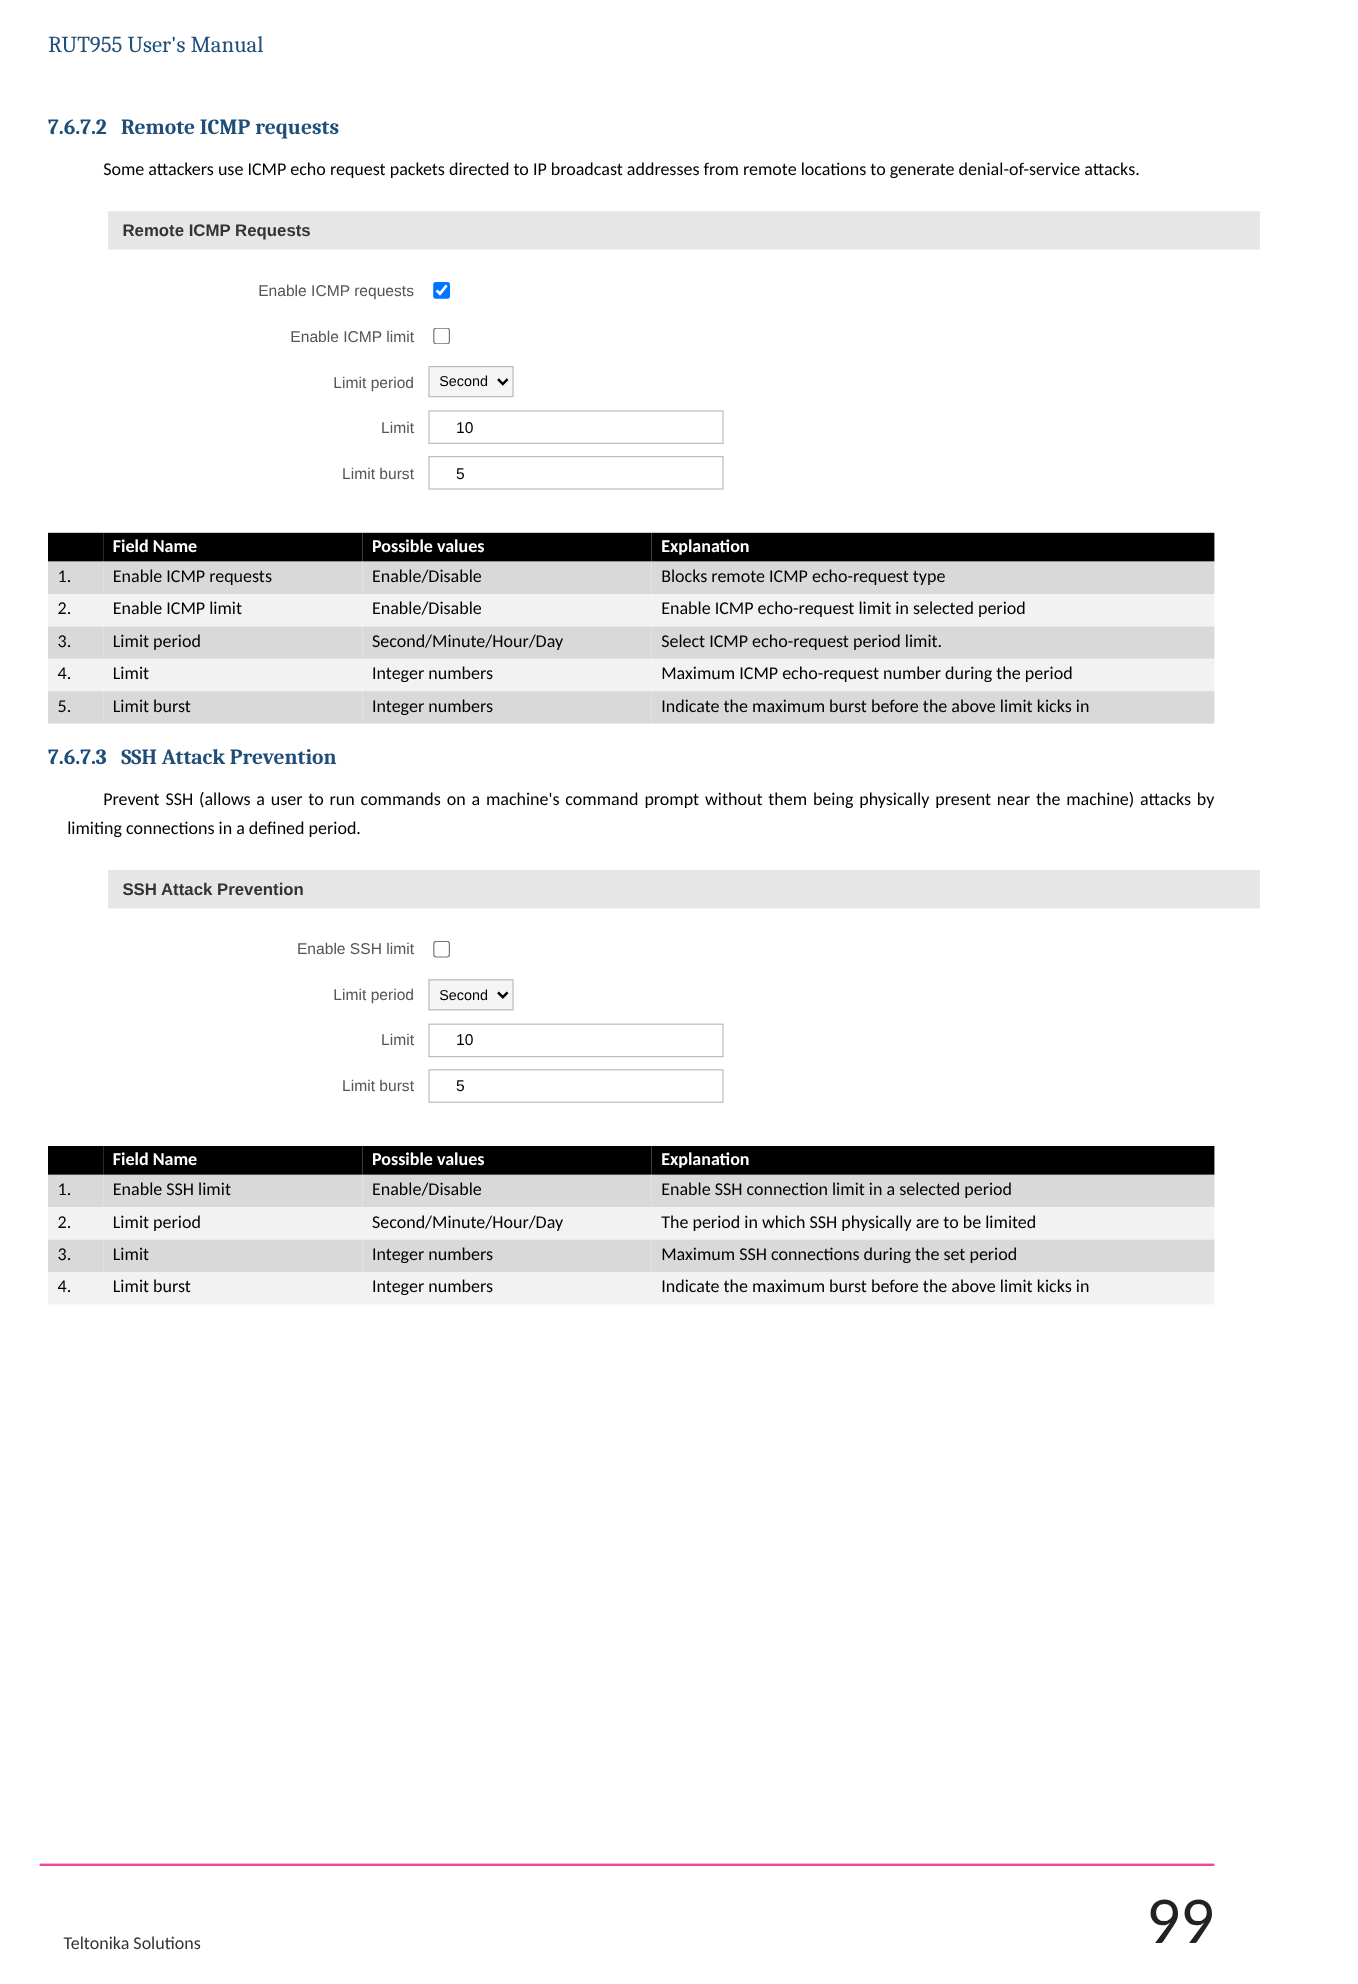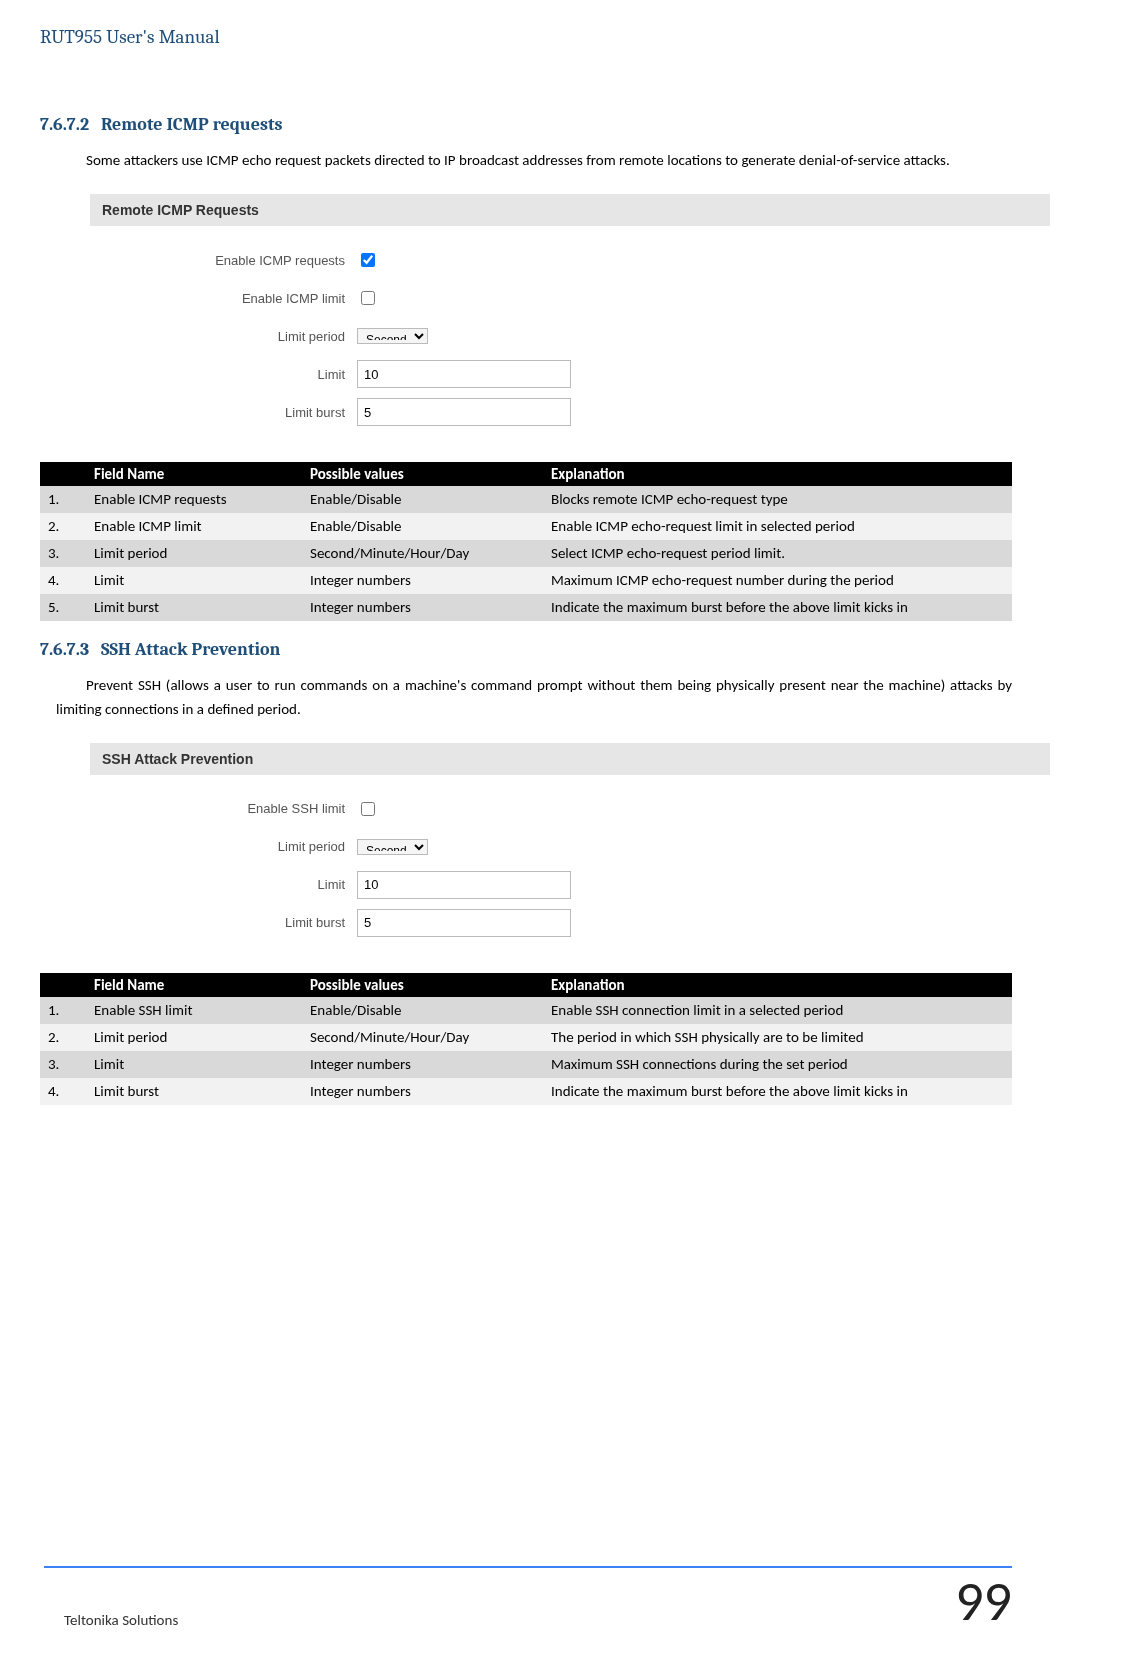--- a/index.html
+++ b/index.html
@@ -7,21 +7,21 @@
     font-size: 15px;
     color: #000;
     margin: 0;
     padding: 26px 40px 20px 40px;
     width: 1052px;
   }
   .doc-title {
     color: #1F4E79;
     font-family: Cambria, Georgia, serif;
     font-size: 19px;
-    margin-bottom: 66px;
+    margin-bottom: 48px;
   }
   .section-heading {
     color: #1F4E79;
     font-family: Cambria, Georgia, serif;
     font-size: 18px;
     font-weight: bold;
     margin-bottom: 14px;
     margin-top: 8px;
   }
   .body-para {
@@ -59,31 +59,31 @@
   }
   .ss-label {
     width: 255px;
     text-align: right;
     padding-right: 12px;
     color: #555;
   }
   .ss-input {
     border: 1px solid #bbb;
     background: #fff;
-    padding: 4px 6px;
+    padding: 4px 22px;
     font-size: 13px;
     height: 18px;
     box-sizing: content-box;
   }
   .ss-select {
     border: 1px solid #bbb;
     background: #f5f5f5;
     padding: 3px 4px;
     font-size: 12px;
-    height: 16px;
+    height: 26px;
   }
   .ss-check {
     width: 14px;
     height: 14px;
   }
   table.field-table {
     width: 100%;
     border-collapse: collapse;
     font-size: 15px;
     margin-bottom: 18px;
@@ -105,27 +105,27 @@
   }
   table.field-table tr.even td {
     background: #f2f2f2;
   }
   .col-num { width: 30px; }
   .col-name { width: 200px; margin-left: 44px; }
   .col-vals { width: 225px; }
   .footer {
     position: absolute;
     bottom: 24px;
-    left: 44px;
+    left: 33px;
     right: 40px;
     display: flex;
     justify-content: space-between;
     align-items: flex-end;
-    border-top: 2px solid #3b82f6;
-    padding-top: 5px;
+    border-top: 2px solid #ec4899;
+    padding-top: 18px;
   }
   .footer-left {
     color: #333;
     font-size: 15px;
     padding-left: 20px;
   }
   .footer-right {
     color: #222;
     font-size: 56px;
     line-height: 1;

